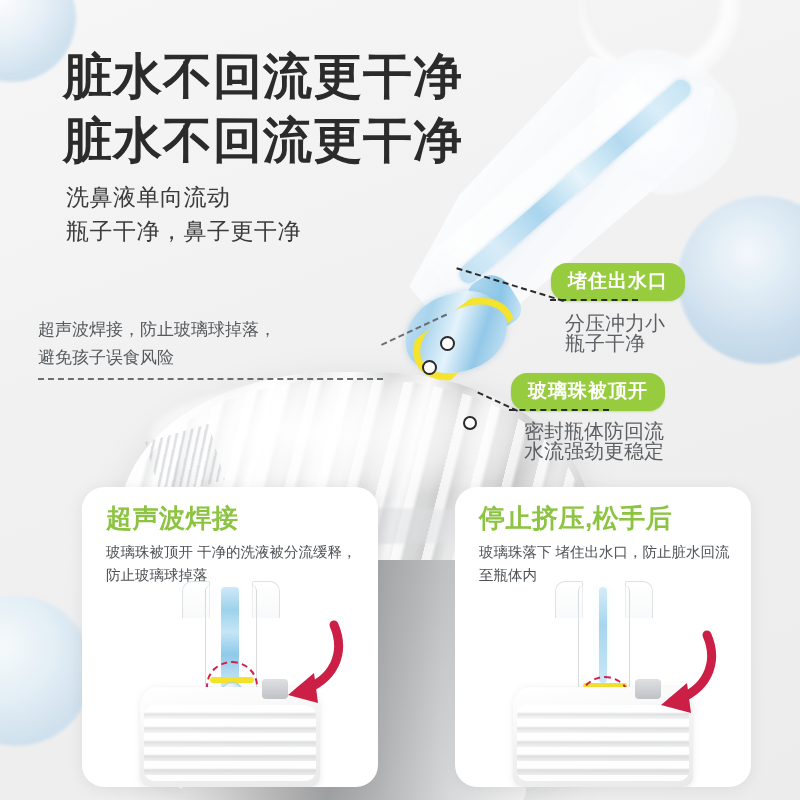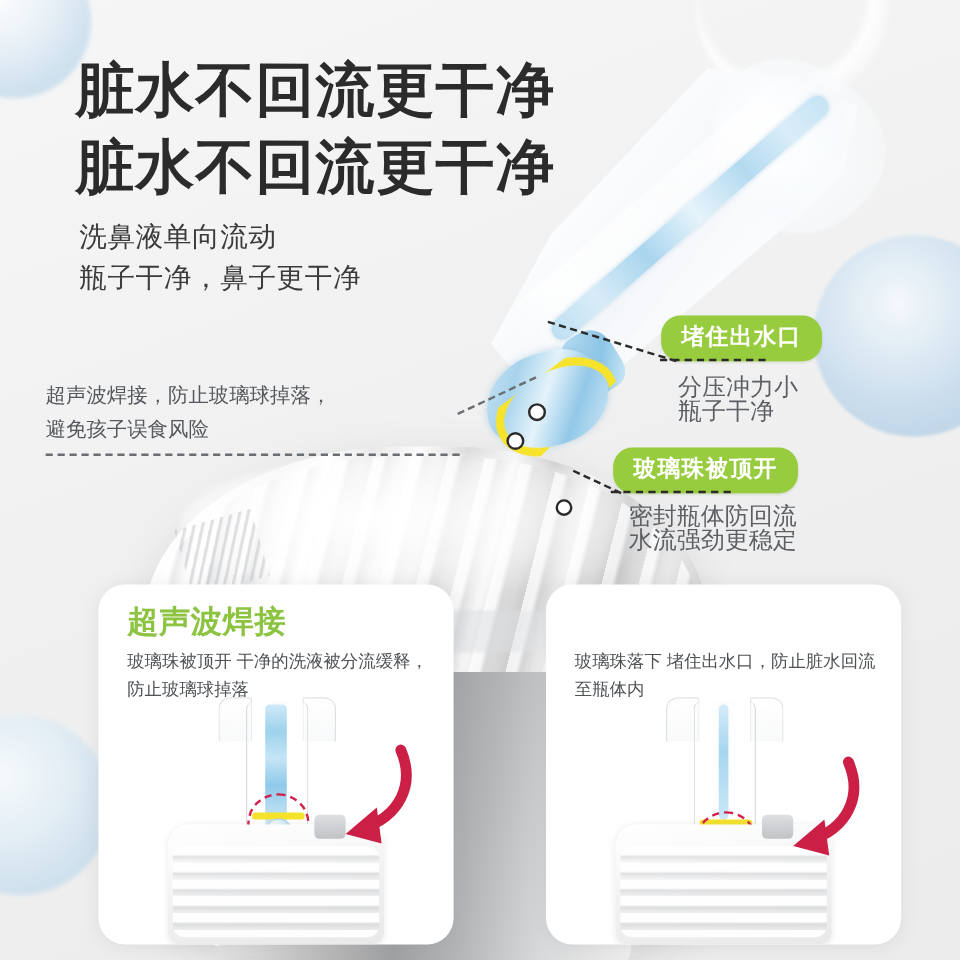--- a/index.html
+++ b/index.html
@@ -276,20 +276,21 @@
       <div class="ill-base-ridge"></div>
       <div class="ill-nut"></div>
       <svg class="ill-arrow" style="left:160px;top:40px;" width="110" height="86" viewBox="0 0 110 86">
         <path d="M92 6 C104 34, 92 62, 58 72" stroke="#cb1f46" stroke-width="9" fill="none" stroke-linecap="round"></path>
         <path d="M72 54 L46 76 L76 84 Z" fill="#cb1f46"></path>
       </svg>
     </div>
   </div>
 
   <div class="card card-right">
+    <div class="card-head">停止挤压,松手后</div>
     <div class="card-body">玻璃珠落下 堵住出水口，防止脏水回流至瓶体内</div>
     <div class="ill">
       <div class="ill-wing-l"></div>
       <div class="ill-wing-r"></div>
       <div class="ill-shaft"></div>
       <div class="ill-liquid liq-thin"></div>
       <div class="ill-yellow" style="left:128px;top:104px;"></div>
       <div class="ill-bead gray" style="left:139px;top:118px;"></div>
       <div class="ill-circle" style="left:124px;top:97px;"></div>
       <div class="ill-base"></div>

